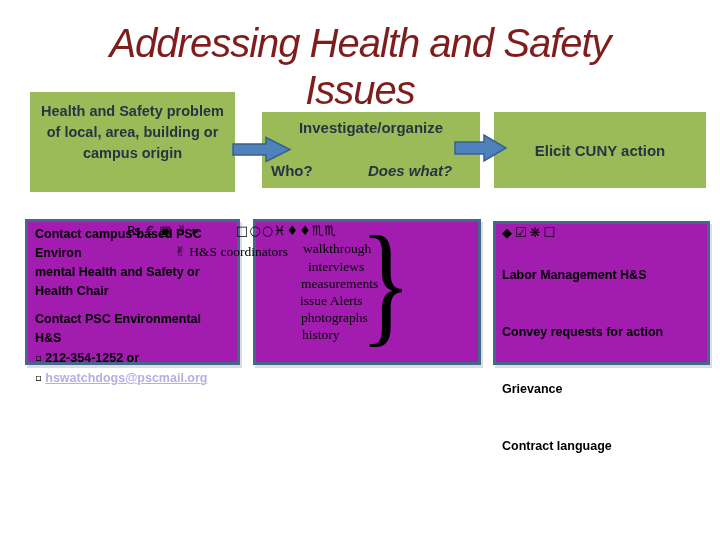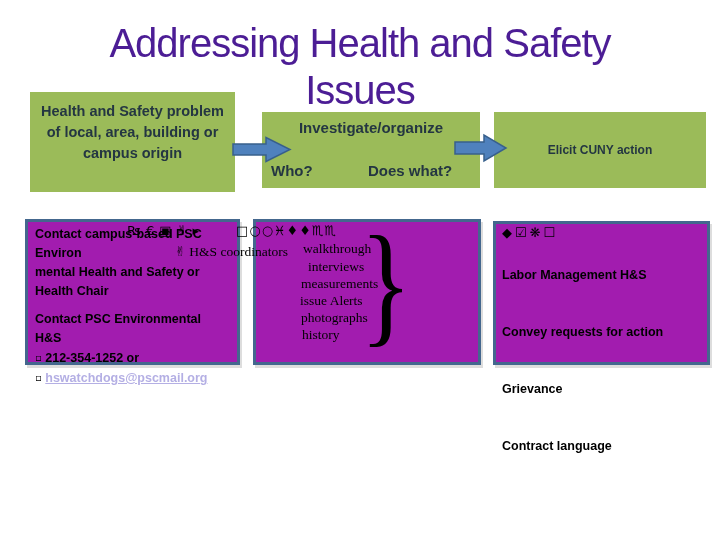--- a/index.html
+++ b/index.html
@@ -1,31 +1,31 @@
 <!DOCTYPE html>
 <html><head>
 <meta charset="utf-8">
 <style>
   html,body{margin:0;padding:0;background:#fff;}
   .slide{position:relative;width:720px;height:540px;background:#ffffff;overflow:hidden;
          font-family:"Liberation Sans",sans-serif;}
   
-  .title{position:absolute;left:0;right:0;top:20px;text-align:center;color:#4c1d95;
-         font-size:40px;line-height:47px;font-weight:400;z-index:1;letter-spacing:-1px;}
+  .title{position:absolute;left:0;right:0;top:20px;text-align:center;color:#7f1d1d;
+         font-size:40px;line-height:47px;font-weight:400;z-index:1;letter-spacing:-1px;font-style:italic;}
   
   .gbox{position:absolute;background:#9bbb59;color:#243642;font-weight:bold;z-index:2;
         box-sizing:border-box;}
   #gbox1{left:30px;top:92px;width:205px;height:100px;padding-top:9px;text-align:center;
          font-size:14.5px;line-height:21px;}
   #gbox2{left:262px;top:112px;width:218px;height:76px;font-size:15px;}
   #gbox2 .heading{position:absolute;left:0;right:0;top:7px;text-align:center;}
   #gbox2 .who{position:absolute;left:9px;bottom:9px;}
-  #gbox2 .doeswhat{position:absolute;left:106px;bottom:9px;}
+  #gbox2 .doeswhat{position:absolute;left:106px;bottom:9px;font-style:italic;}
   #gbox3{left:494px;top:112px;width:212px;height:76px;display:flex;align-items:center;
-         justify-content:center;font-size:12px;}
+         justify-content:center;font-size:15px;}
   
   .arrow{position:absolute;z-index:4;}
   #arrow1{left:232px;top:136px;}
   #arrow2{left:454px;top:133px;}
   
   .dbox{position:absolute;background:#a21caf;border:3px solid #44678e;box-sizing:border-box;
         z-index:2;color:#000;box-shadow:2px 3px 0 rgba(120,120,120,.25);}
   #boxA{left:25px;top:219px;width:215px;height:146px;padding:3px 7px;
         font-size:12.5px;line-height:19px;font-weight:bold;}
   #boxA .spacer{height:9px;}

